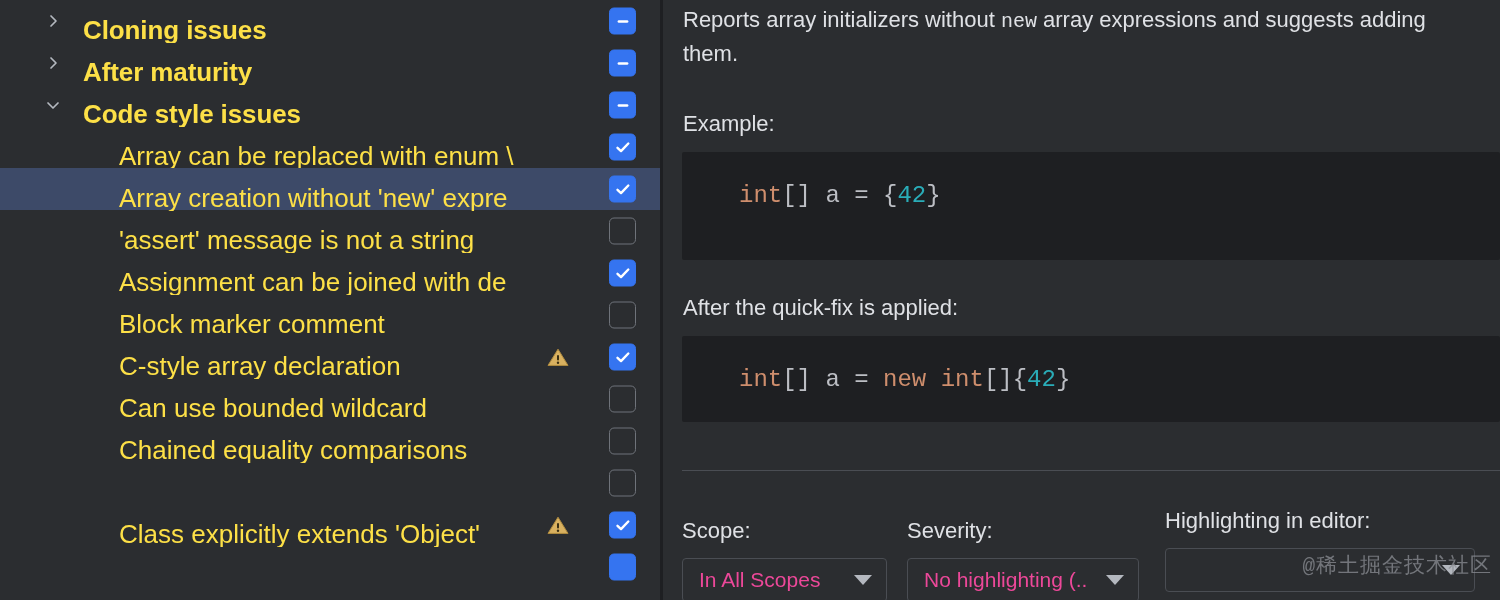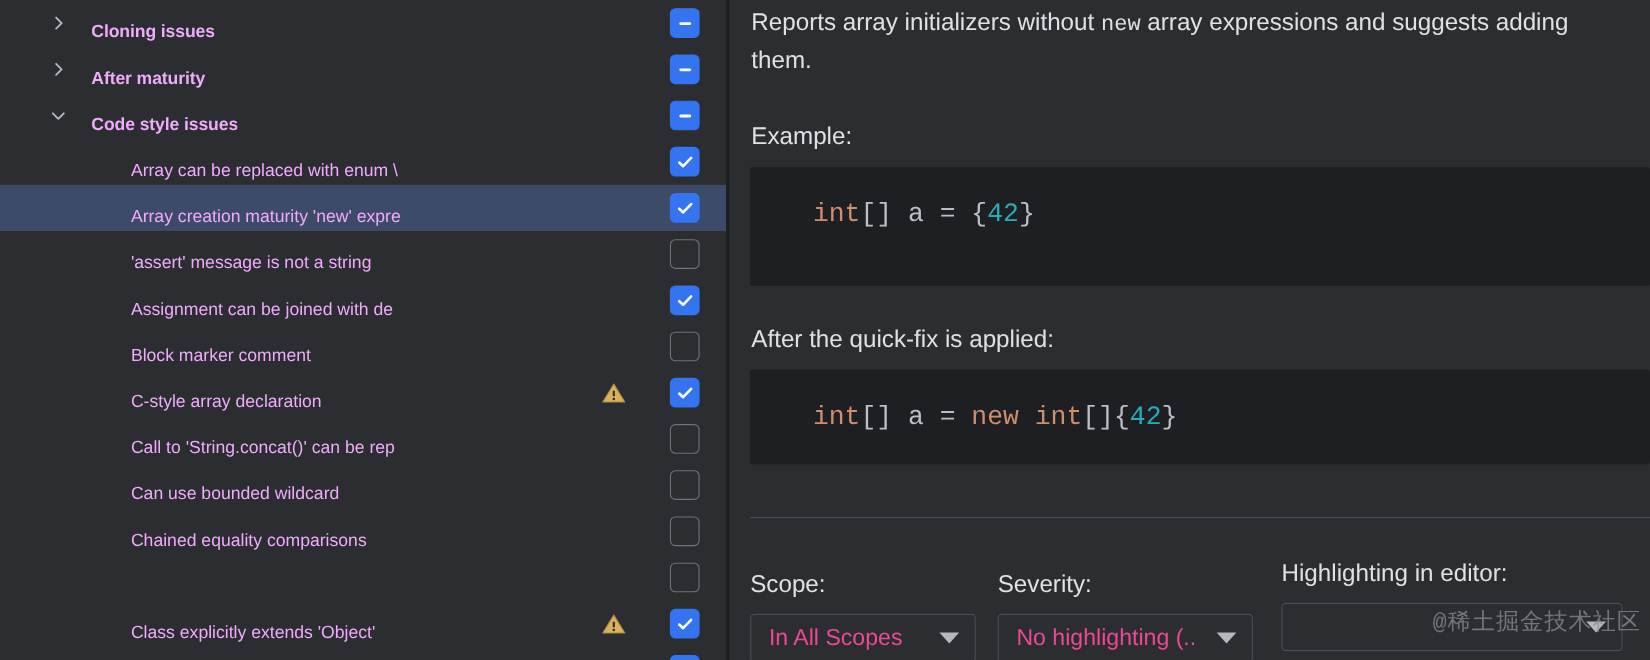--- a/index.html
+++ b/index.html
@@ -45,25 +45,25 @@
     position: absolute;
     left: 42px;
     width: 22px;
     height: 22px;
     display: flex;
     align-items: center;
     justify-content: center;
   }
   .chev svg { display:block; }
   .tree-label {
-    font-size: 16px;
+    font-size: 26px;
     line-height: 26px;
     white-space: nowrap;
     overflow: hidden;
-    color: #f0abfc;
+    color: #fde047;
     margin-top: 17px;
   }
   .tree-row.group .tree-label {
     margin-left: 83px;
     font-weight: bold;
     letter-spacing: -0.1px;
   }
   .tree-row.leaf .tree-label {
     margin-left: 119px;
     font-weight: normal;
@@ -279,21 +279,21 @@
       </div>
       <div class="tree-row leaf">
         <span class="tree-label">Array can be replaced with enum \</span>
         <span class="cbx checked">
           <svg width="18" height="18" viewBox="0 0 18 18" class="mark">
             <path d="M3.5 9.3 L7 12.6 L14.3 5" fill="none" stroke="#ffffff" stroke-width="2.4" stroke-linecap="round" stroke-linejoin="round"></path>
           </svg>
         </span>
       </div>
       <div class="tree-row leaf selected">
-        <span class="tree-label">Array creation maturity 'new' expre</span>
+        <span class="tree-label">Array creation without 'new' expre</span>
         <span class="cbx checked">
           <svg width="18" height="18" viewBox="0 0 18 18" class="mark">
             <path d="M3.5 9.3 L7 12.6 L14.3 5" fill="none" stroke="#ffffff" stroke-width="2.4" stroke-linecap="round" stroke-linejoin="round"></path>
           </svg>
         </span>
       </div>
       <div class="tree-row leaf">
         <span class="tree-label">'assert' message is not a string</span>
         <span class="cbx unchecked"></span>
       </div>
@@ -318,24 +318,20 @@
             <circle cx="12" cy="17.7" r="1.2" fill="#3a2f13"></circle>
           </svg>
         </span>
         <span class="cbx checked">
           <svg width="18" height="18" viewBox="0 0 18 18" class="mark">
             <path d="M3.5 9.3 L7 12.6 L14.3 5" fill="none" stroke="#ffffff" stroke-width="2.4" stroke-linecap="round" stroke-linejoin="round"></path>
           </svg>
         </span>
       </div>
       <div class="tree-row leaf">
-        <span class="tree-label">Call to 'String.concat()' can be rep</span>
-        <span class="cbx unchecked"></span>
-      </div>
-      <div class="tree-row leaf">
         <span class="tree-label">Can use bounded wildcard</span>
         <span class="cbx unchecked"></span>
       </div>
       <div class="tree-row leaf">
         <span class="tree-label">Chained equality comparisons</span>
         <span class="cbx unchecked"></span>
       </div>
       <div class="tree-row leaf">
         <span class="cbx unchecked"></span>
       </div>

